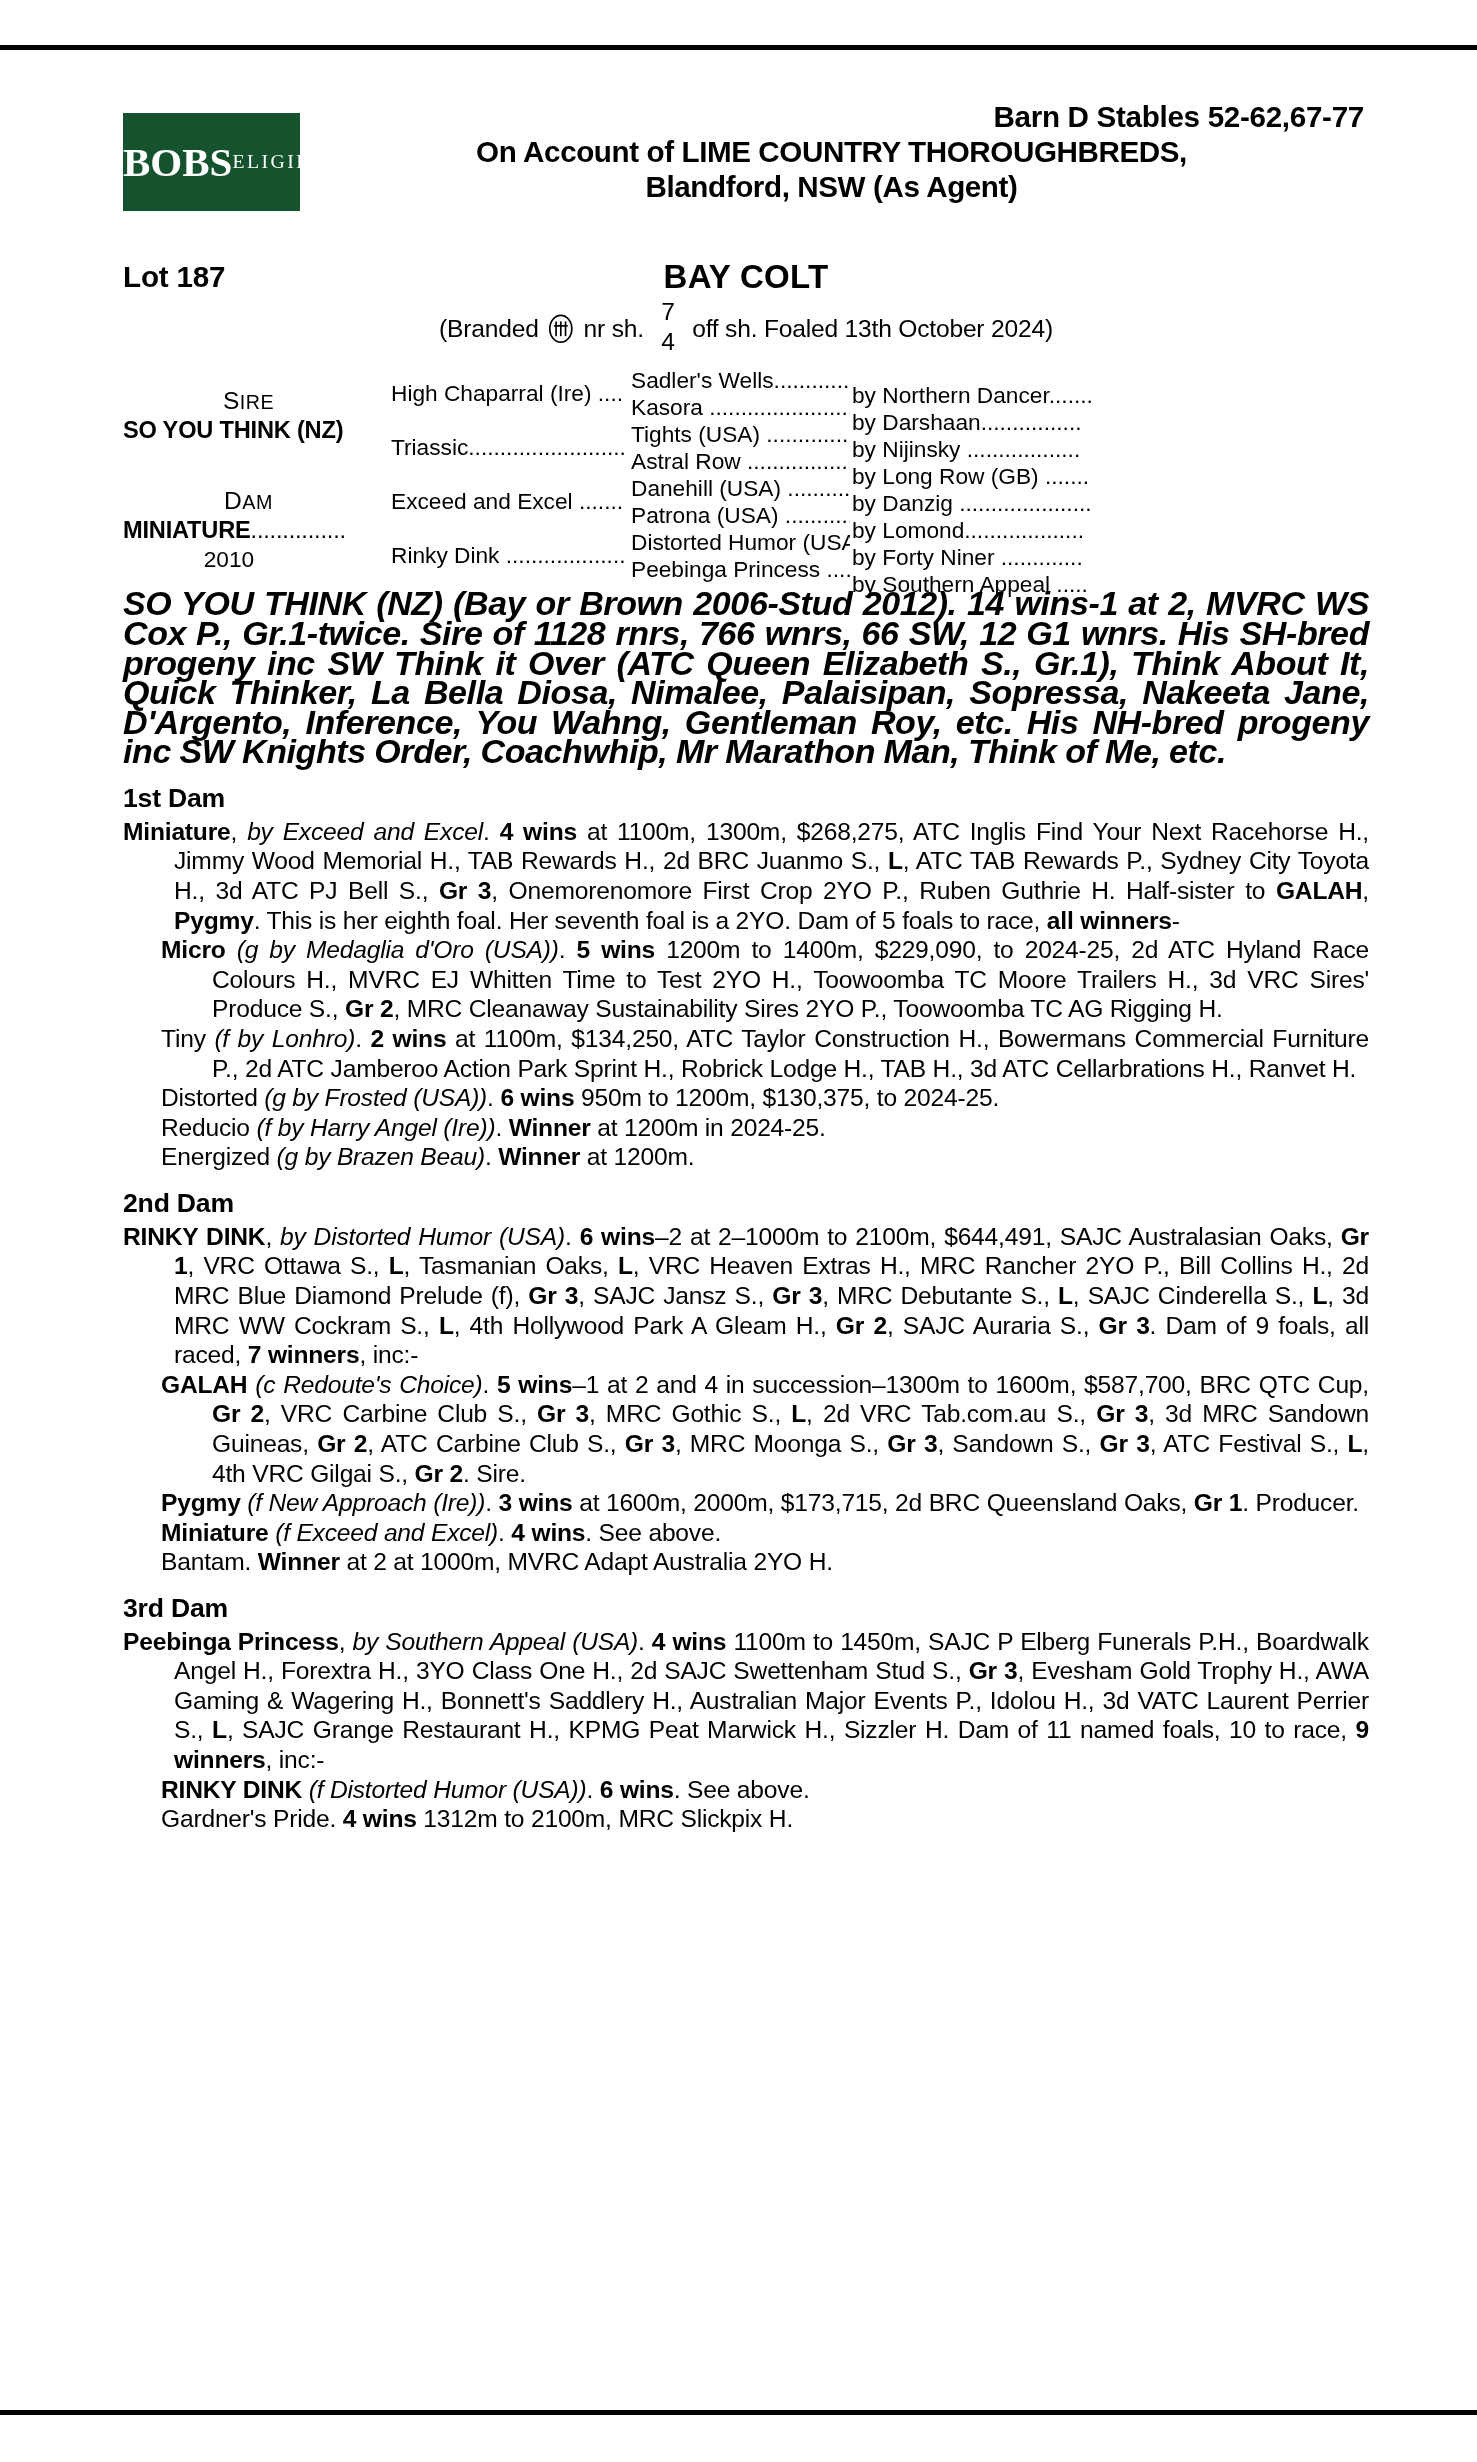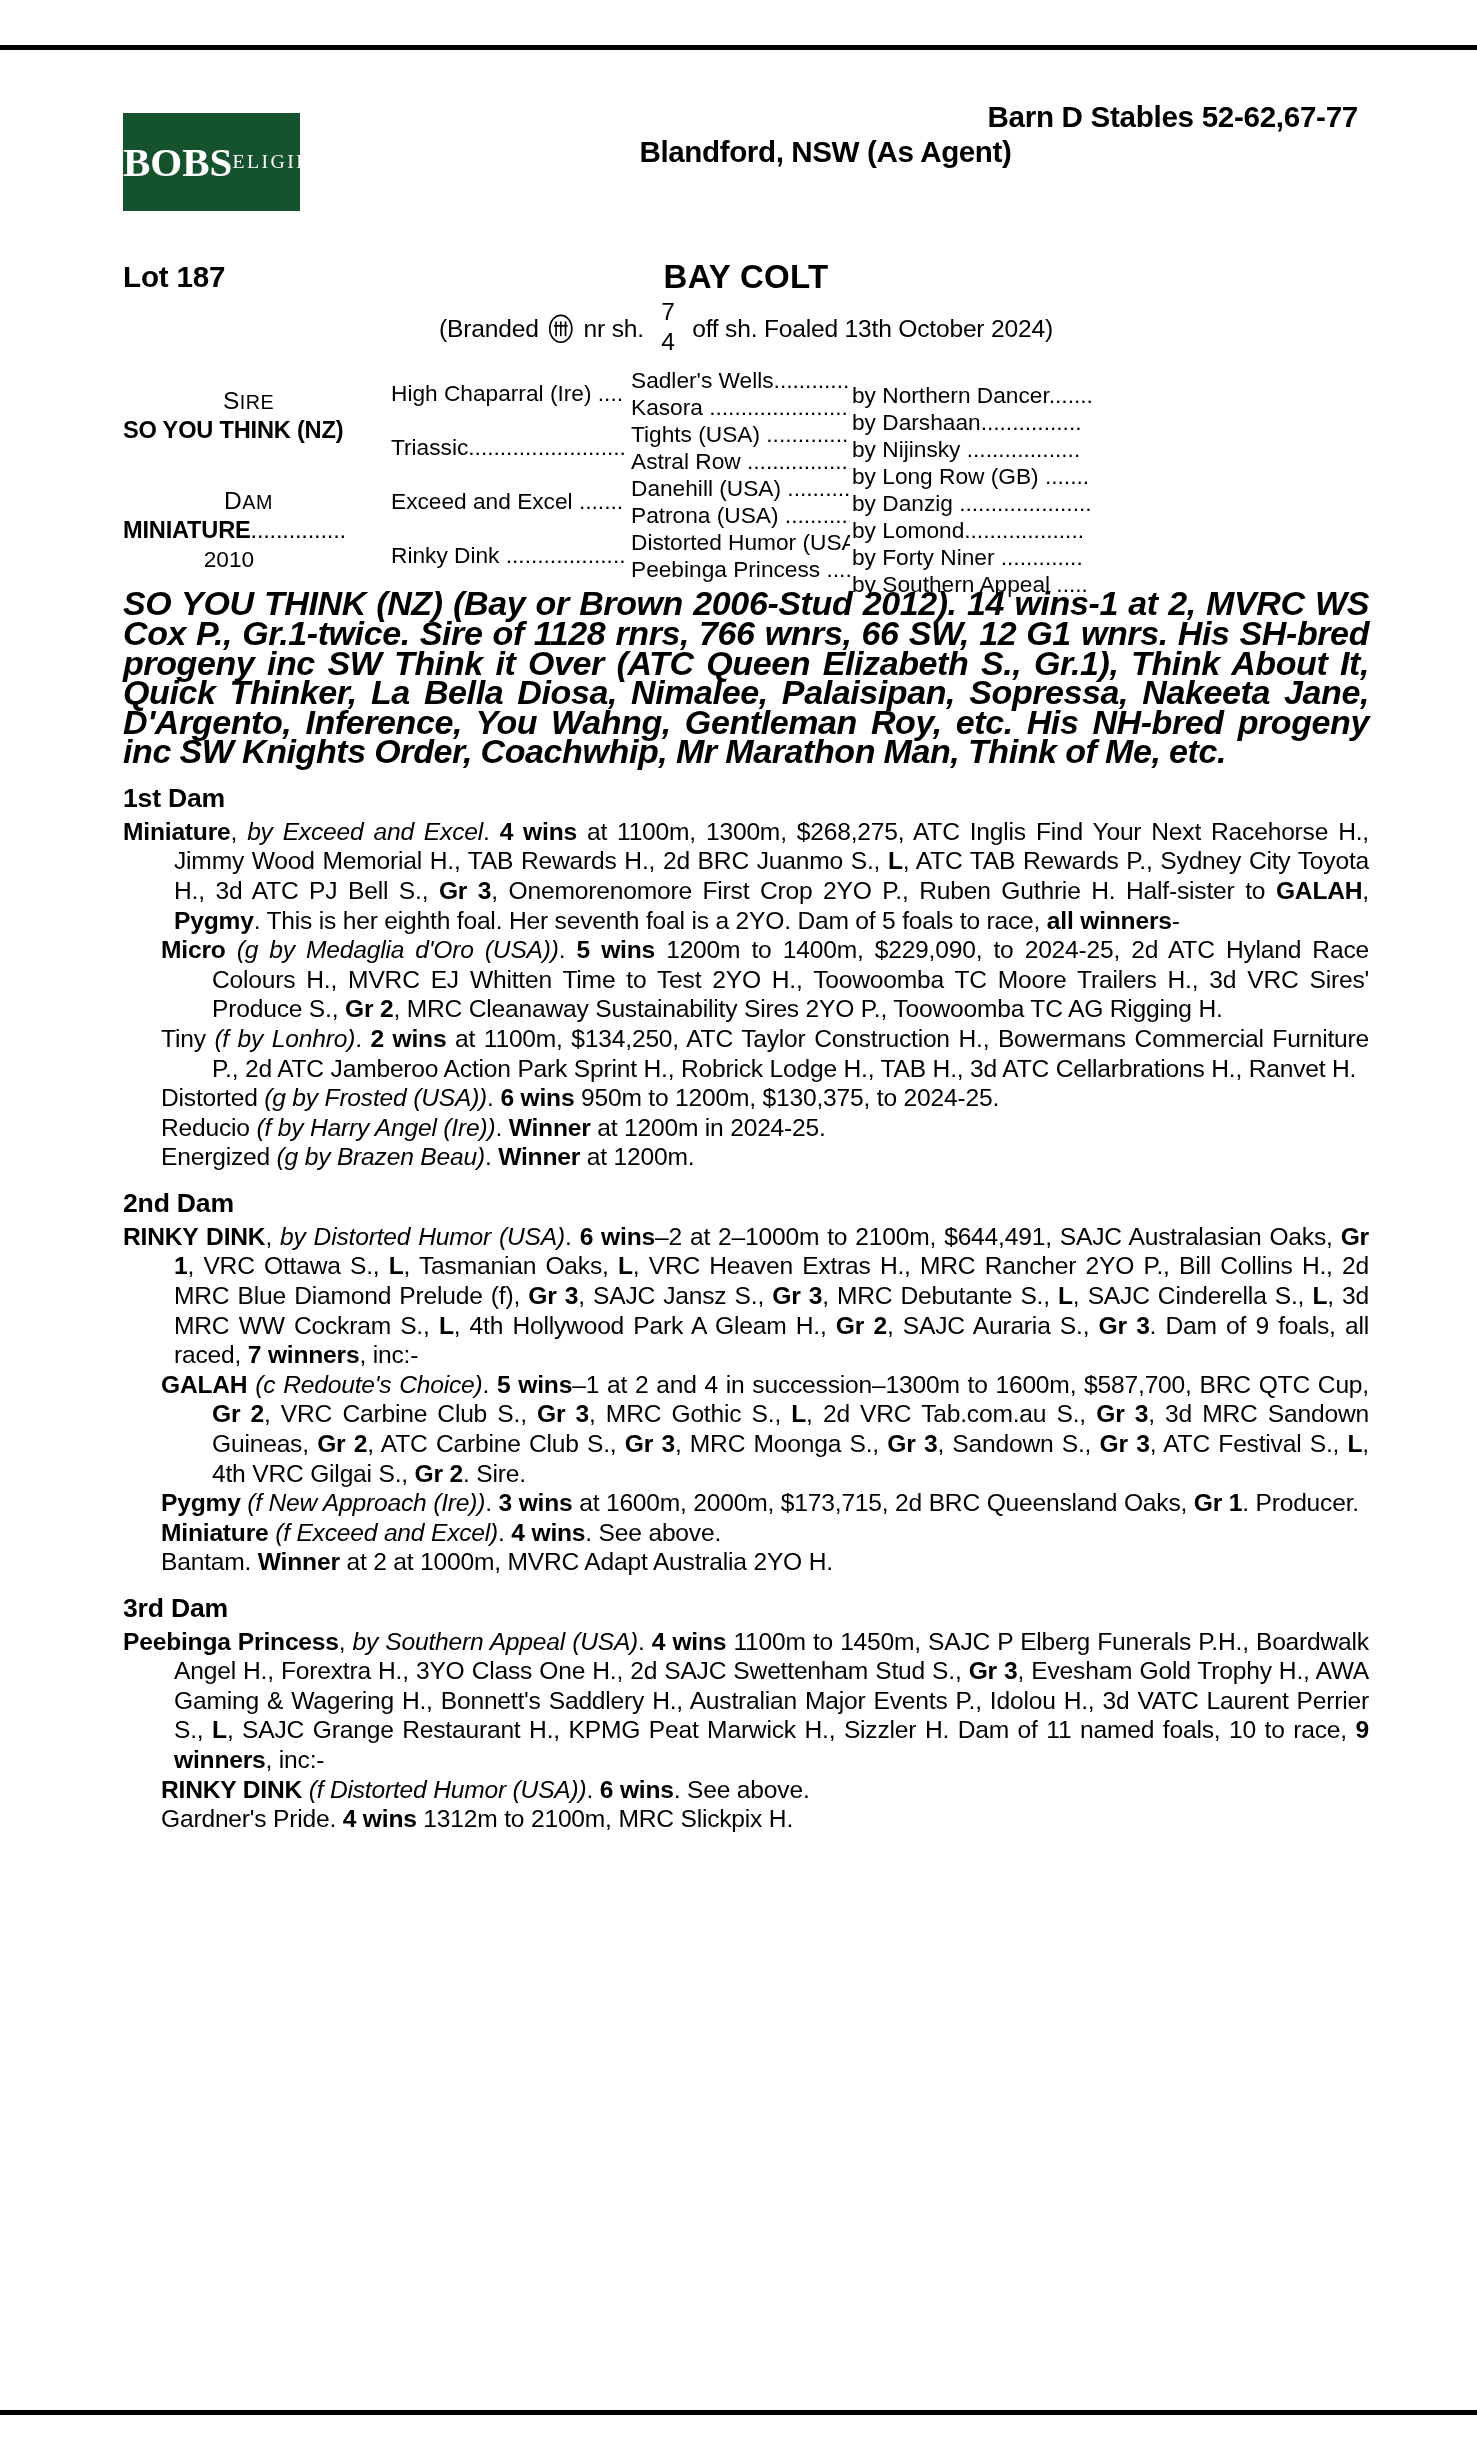--- a/index.html
+++ b/index.html
@@ -83,21 +83,21 @@
   .bobs-sub {
     font-family: "Liberation Serif", serif;
     font-size: 19.7px;
     line-height: 21.7px;
     letter-spacing: 2.5px;
     margin-top: 1px;
   }
 
   .header-text {
     position: absolute;
-    left: 168px;
+    left: 174px;
     top: 0;
     width: 1069px;
     text-align: center;
   }
   .barn-line {
     text-align: right;
     font-weight: bold;
     font-size: 29.6px;
     line-height: 35px;
     letter-spacing: -0.3px;
@@ -320,20 +320,21 @@
           <path fill="#ffffff" d="M6 22 C14 16 24 12 34 11 C40 6 50 3 58 4 C55 6 53 8 52 11 C62 9 76 8 88 11 C80 12 74 14 70 17 C82 15 96 15 108 18 C98 19 90 21 84 24 C94 23 106 23 116 25 C104 27 94 29 86 32 C76 30 64 29 54 30 C46 30 38 30 32 28 C24 27 14 26 6 22 Z"></path>
           <path fill="#ffffff" d="M40 4 C44 2 50 1 54 1 C50 3 46 5 44 7 Z"></path>
           <path fill="#ffffff" d="M72 26 C84 25 98 26 110 29 C100 30 90 31 82 33 Z"></path>
         </svg>
         <div class="bobs-word">BOBS</div>
         <div class="bobs-sub">ELIGIBLE</div>
       </div>
 
       <div class="header-text">
         <div class="barn-line">Barn D Stables 52-62,67-77</div>
+        <div class="account-line">On Account of LIME COUNTRY THOROUGHBREDS,</div>
         <div class="blandford-line">Blandford, NSW (As Agent)</div>
       </div>
     </div>
 
     <div class="lot-row">
       <div class="lot-label">Lot 187</div>
       <div class="colt-title">BAY COLT</div>
     </div>
 
     <div class="branded-row">

